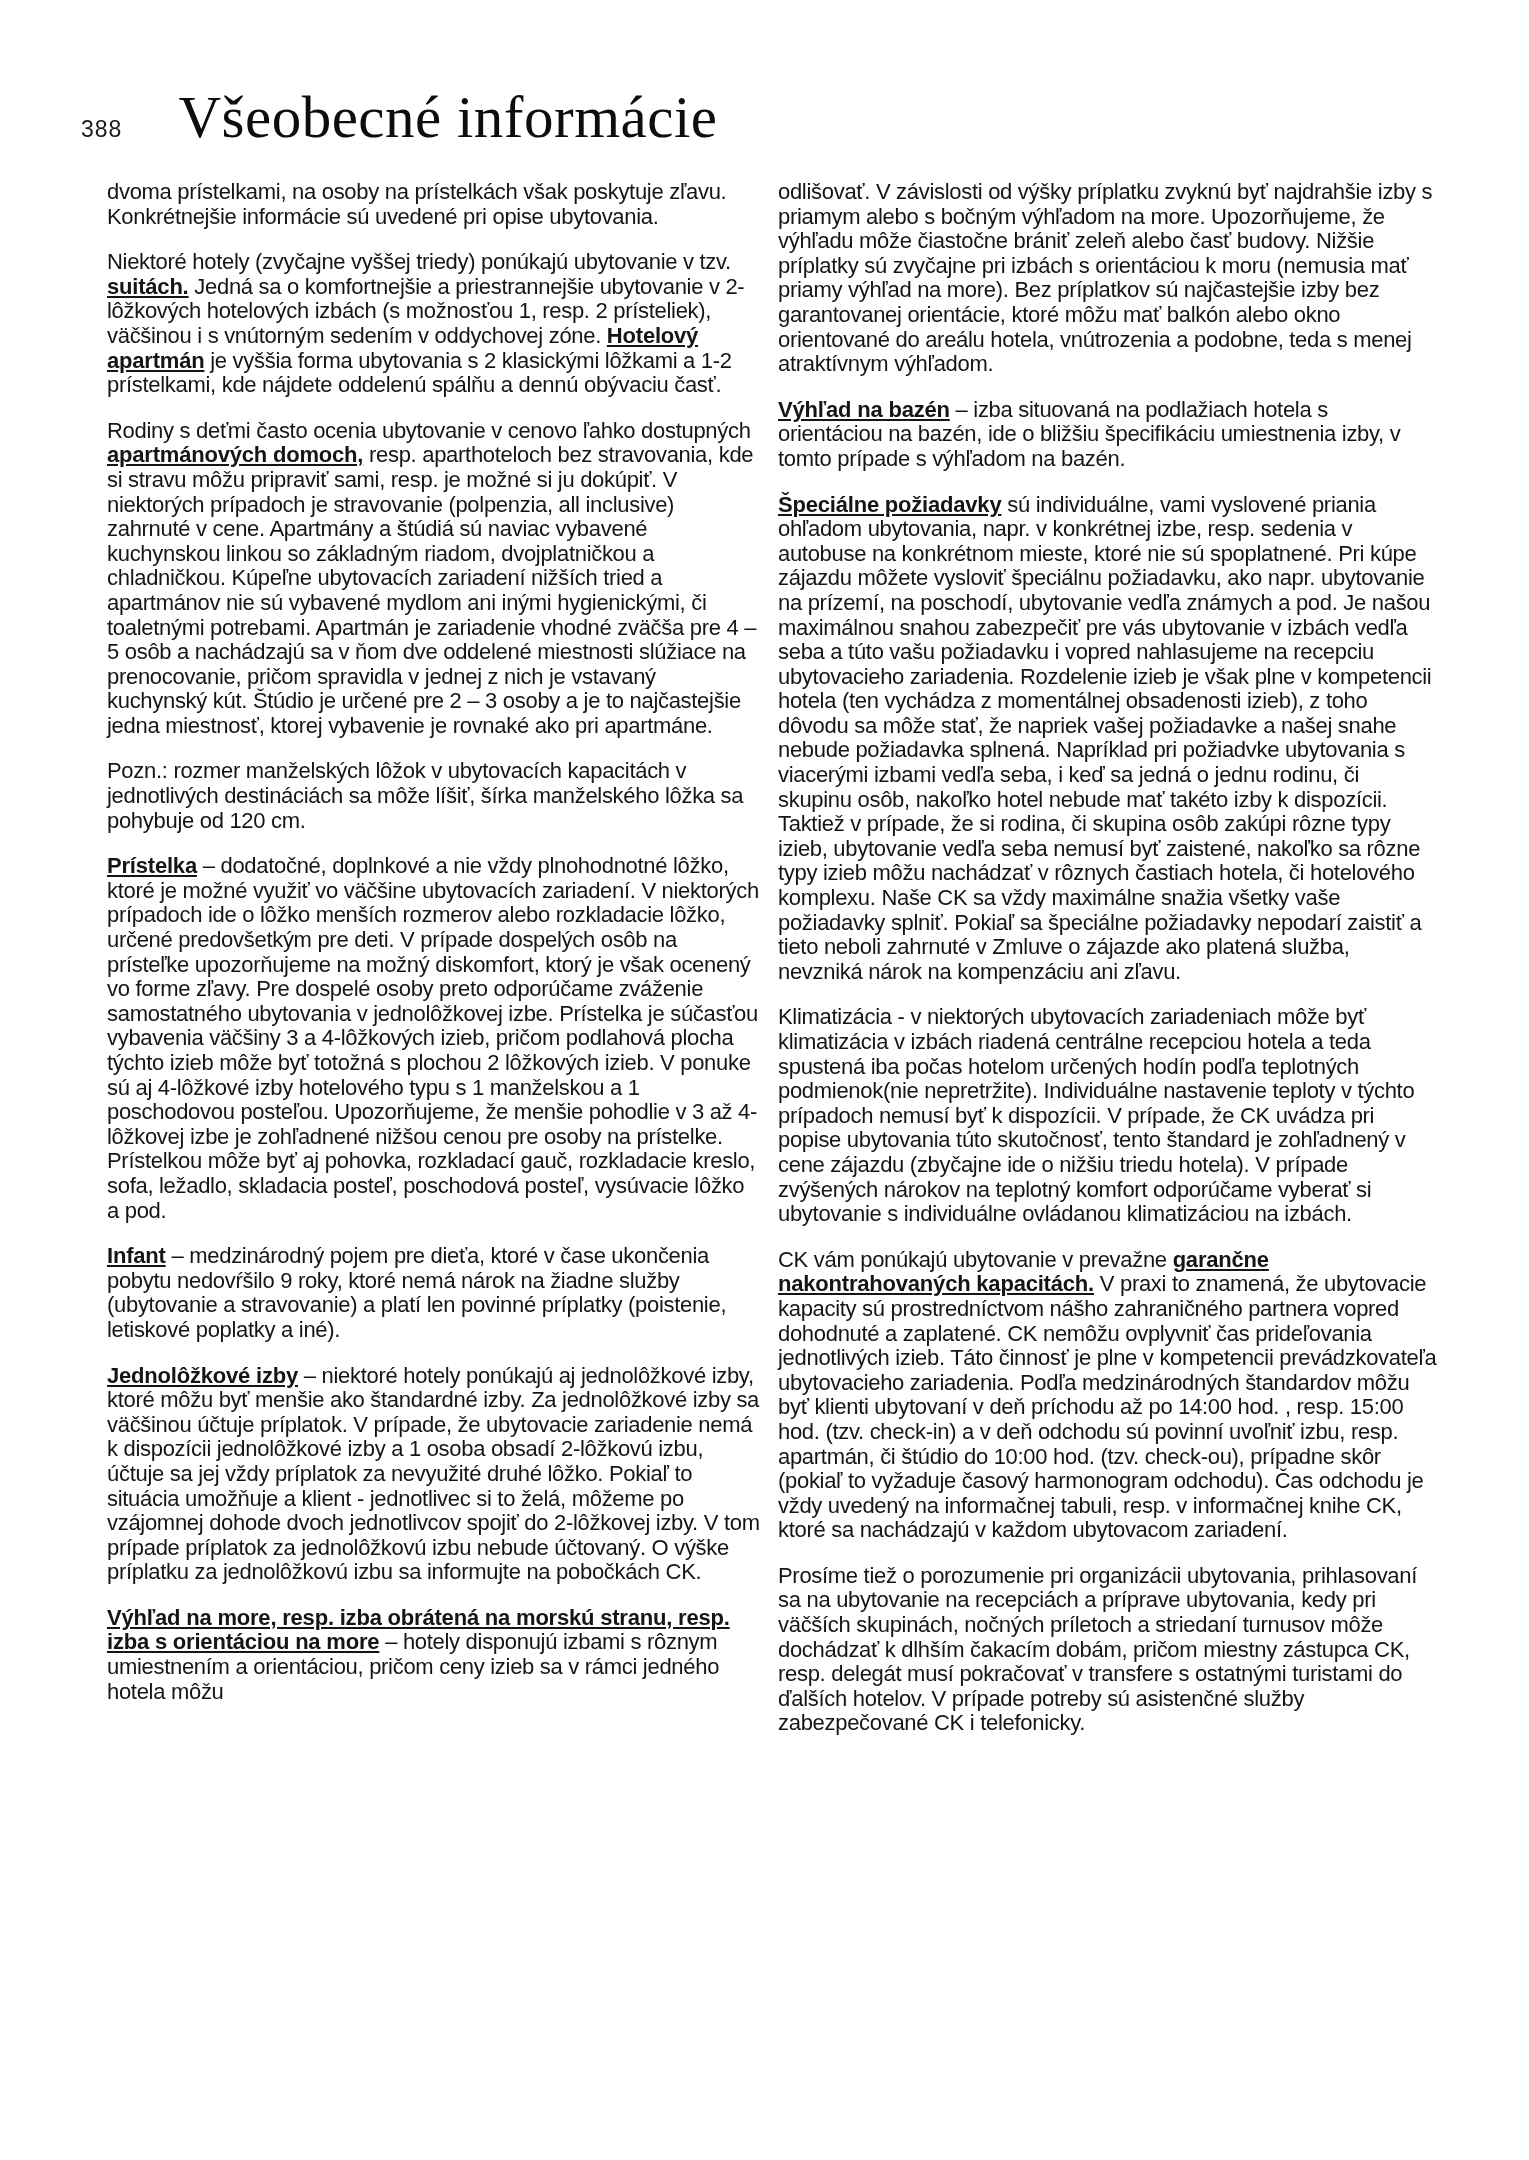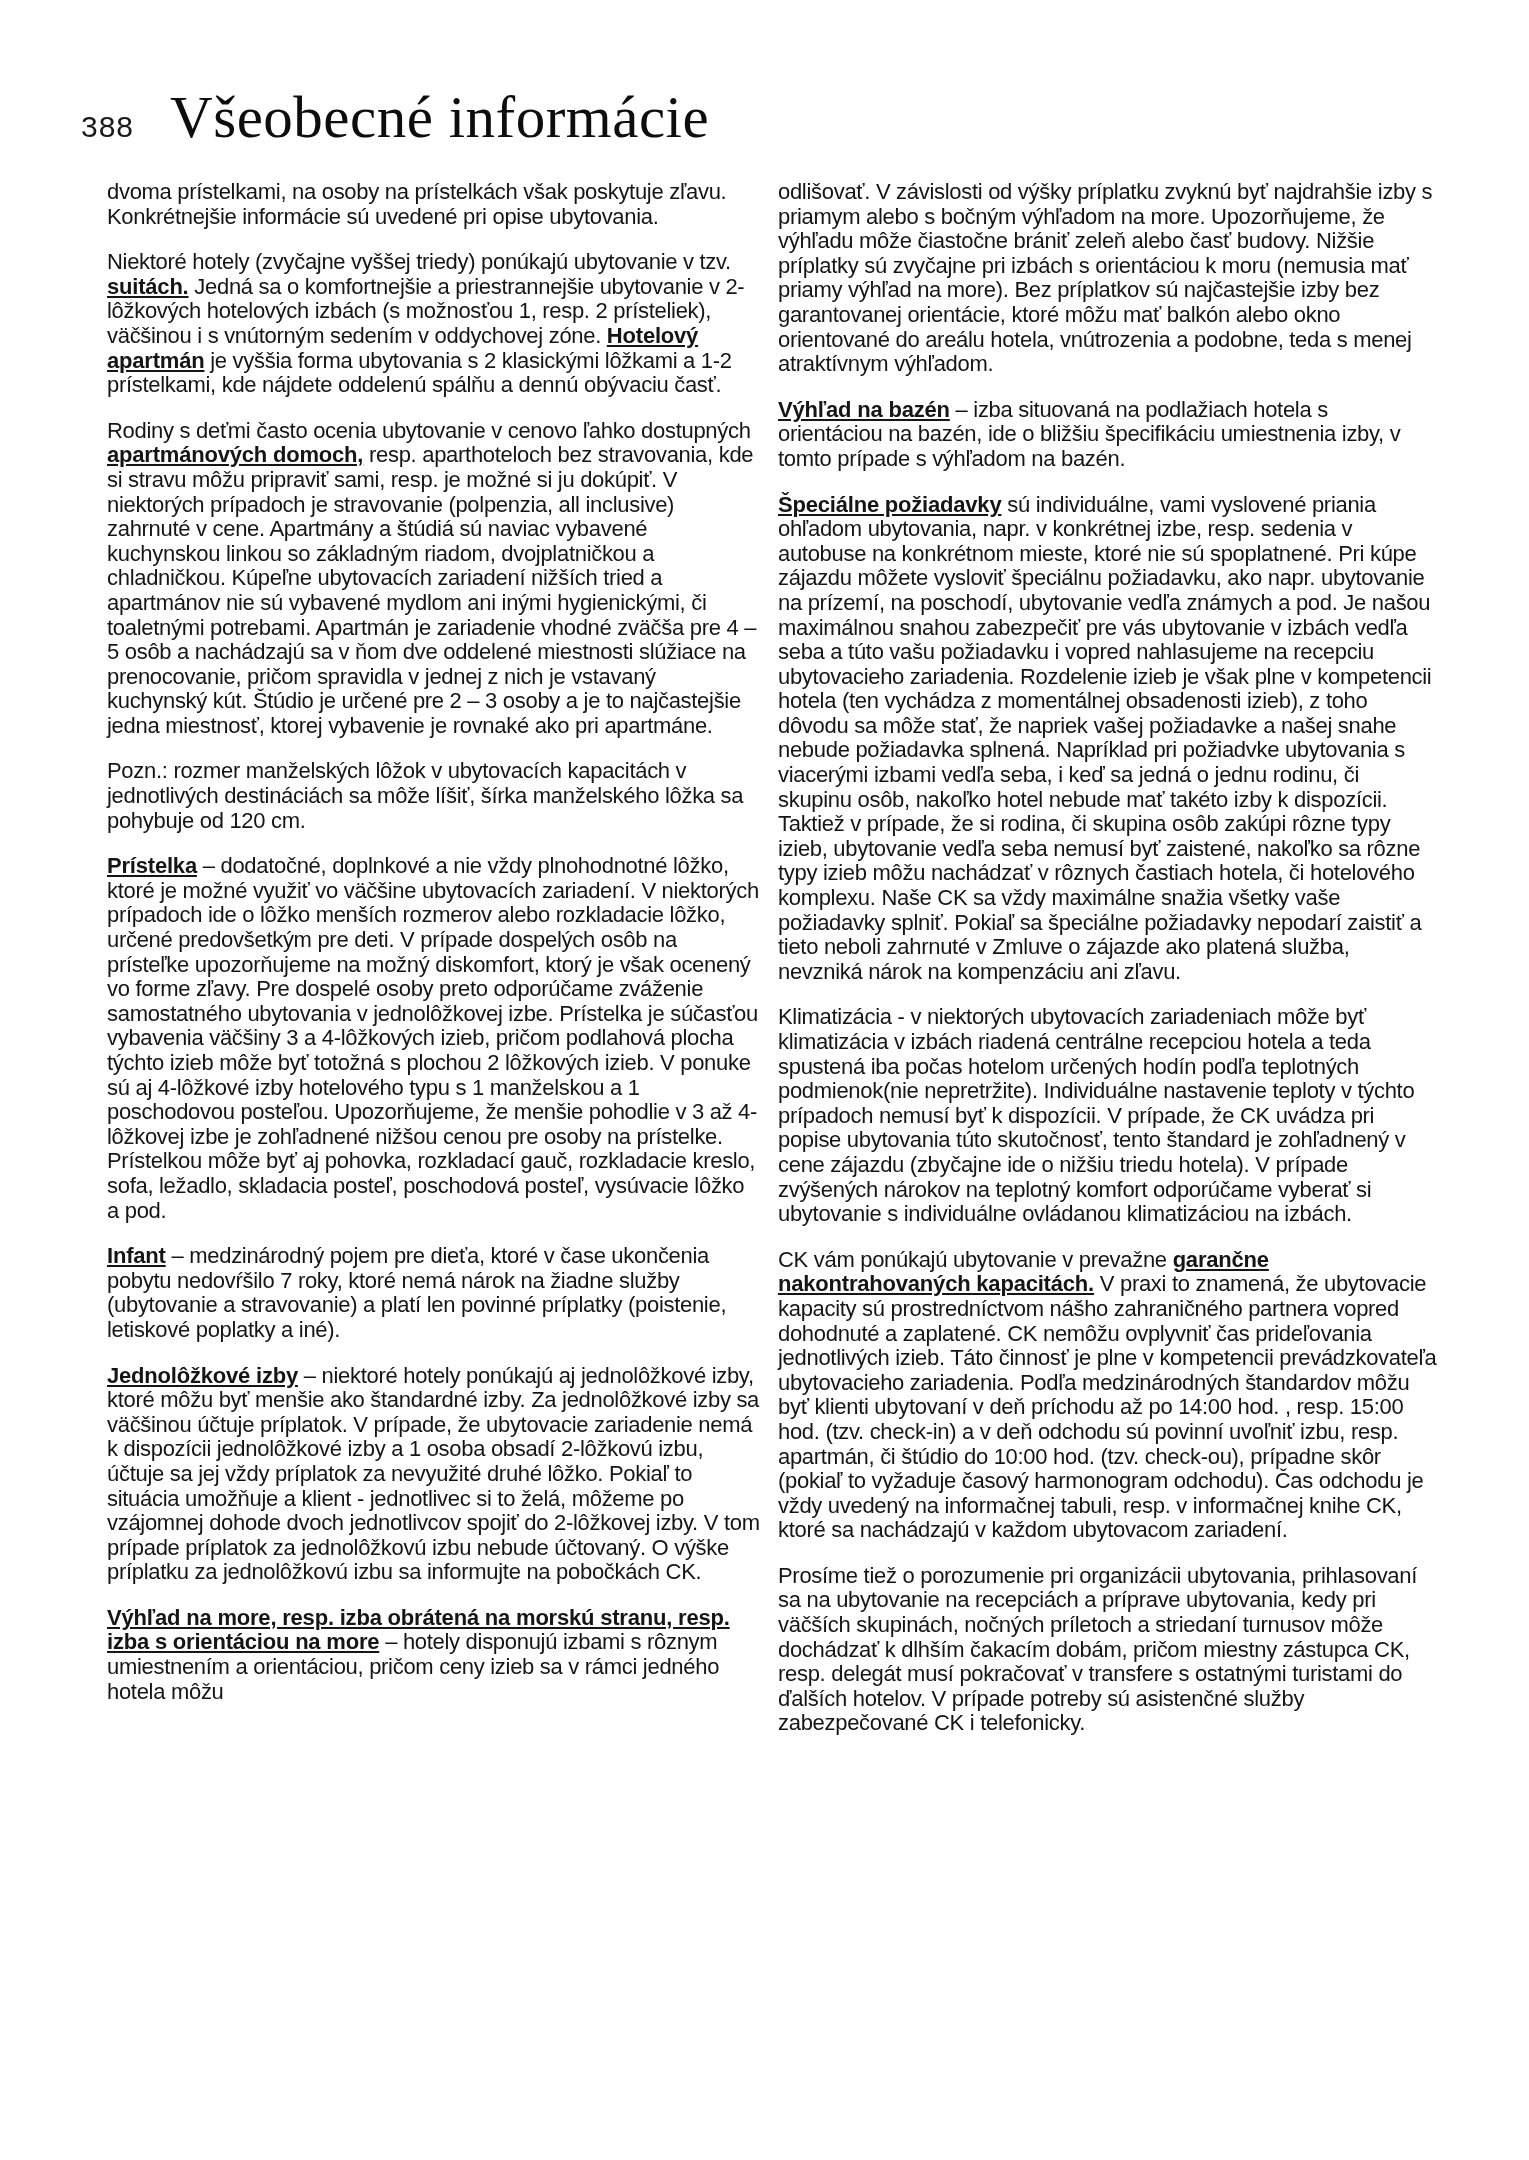--- a/index.html
+++ b/index.html
@@ -18,25 +18,25 @@
   }
   .header {
     position: absolute;
     left: 81px;
     top: 88px;
     display: flex;
     align-items: baseline;
   }
   .page-number {
     font-family: "Liberation Sans", sans-serif;
-    font-size: 30px;
+    font-size: 23px;
     font-weight: 400;
     letter-spacing: 1px;
     color: #1a1a1a;
-    margin-right: 36px;
+    margin-right: 56px;
   }
   .page-title {
     font-family: "Liberation Serif", serif;
     font-size: 59px;
     font-weight: 400;
     color: #0d0d0d;
     letter-spacing: 0.5px;
     line-height: 1;
   }
   .content {
@@ -72,21 +72,21 @@
     <span class="page-number">388</span>
     <span class="page-title">Všeobecné informácie</span>
   </div>
   <div class="content">
     <div class="column">
         <p><span>dvoma prístelkami, na osoby na prístelkách však poskytuje zľavu. Konkrétnejšie informácie sú uvedené pri opise ubytovania.</span></p>
         <p><span>Niektoré hotely (zvyčajne vyššej triedy) ponúkajú ubytovanie v tzv. </span><strong>suitách.</strong><span> Jedná sa o komfortnejšie a priestrannejšie ubytovanie v 2-lôžkových hotelových izbách (s možnosťou 1, resp. 2 prísteliek), väčšinou i s vnútorným sedením v oddychovej zóne. </span><strong>Hotelový apartmán</strong><span> je vyššia forma ubytovania s 2 klasickými lôžkami a 1-2 prístelkami, kde nájdete oddelenú spálňu a dennú obývaciu časť.</span></p>
         <p><span>Rodiny s deťmi často ocenia ubytovanie v cenovo ľahko dostupných </span><strong>apartmánových domoch,</strong><span> resp. aparthoteloch bez stravovania, kde si stravu môžu pripraviť sami, resp. je možné si ju dokúpiť. V niektorých prípadoch je stravovanie (polpenzia, all inclusive) zahrnuté v cene. Apartmány a štúdiá sú naviac vybavené kuchynskou linkou so základným riadom, dvojplatničkou a chladničkou. Kúpeľne ubytovacích zariadení nižších tried a apartmánov nie sú vybavené mydlom ani inými hygienickými, či toaletnými potrebami. Apartmán je zariadenie vhodné zväčša pre 4 – 5 osôb a nachádzajú sa v ňom dve oddelené miestnosti slúžiace na prenocovanie, pričom spravidla v jednej z nich je vstavaný kuchynský kút. Štúdio je určené pre 2 – 3 osoby a je to najčastejšie jedna miestnosť, ktorej vybavenie je rovnaké ako pri apartmáne.</span></p>
         <p><span>Pozn.: rozmer manželských lôžok v ubytovacích kapacitách v jednotlivých destináciách sa môže líšiť, šírka manželského lôžka sa pohybuje od 120 cm.</span></p>
         <p><strong>Prístelka</strong><span> – dodatočné, doplnkové a nie vždy plnohodnotné lôžko, ktoré je možné využiť vo väčšine ubytovacích zariadení. V niektorých prípadoch ide o lôžko menších rozmerov alebo rozkladacie lôžko, určené predovšetkým pre deti. V prípade dospelých osôb na prísteľke upozorňujeme na možný diskomfort, ktorý je však ocenený vo forme zľavy. Pre dospelé osoby preto odporúčame zváženie samostatného ubytovania v jednolôžkovej izbe. Prístelka je súčasťou vybavenia väčšiny 3 a 4-lôžkových izieb, pričom podlahová plocha týchto izieb môže byť totožná s plochou 2 lôžkových izieb. V ponuke sú aj 4-lôžkové izby hotelového typu s 1 manželskou a 1 poschodovou posteľou. Upozorňujeme, že menšie pohodlie v 3 až 4-lôžkovej izbe je zohľadnené nižšou cenou pre osoby na prístelke. Prístelkou môže byť aj pohovka, rozkladací gauč, rozkladacie kreslo, sofa, ležadlo, skladacia posteľ, poschodová posteľ, vysúvacie lôžko a pod.</span></p>
-        <p><strong>Infant</strong><span> – medzinárodný pojem pre dieťa, ktoré v čase ukončenia pobytu nedovŕšilo 7 roky, ktoré nemá nárok na žiadne služby (ubytovanie a stravovanie) a platí len povinné príplatky (poistenie, letiskové poplatky a iné).</span></p>
+        <p><strong>Infant</strong><span> – medzinárodný pojem pre dieťa, ktoré v čase ukončenia pobytu nedovŕšilo 9 roky, ktoré nemá nárok na žiadne služby (ubytovanie a stravovanie) a platí len povinné príplatky (poistenie, letiskové poplatky a iné).</span></p>
         <p><strong>Jednolôžkové izby</strong><span> – niektoré hotely ponúkajú aj jednolôžkové izby, ktoré môžu byť menšie ako štandardné izby. Za jednolôžkové izby sa väčšinou účtuje príplatok. V prípade, že ubytovacie zariadenie nemá k dispozícii jednolôžkové izby a 1 osoba obsadí 2-lôžkovú izbu, účtuje sa jej vždy príplatok za nevyužité druhé lôžko. Pokiaľ to situácia umožňuje a klient - jednotlivec si to želá, môžeme po vzájomnej dohode dvoch jednotlivcov spojiť do 2-lôžkovej izby. V tom prípade príplatok za jednolôžkovú izbu nebude účtovaný. O výške príplatku za jednolôžkovú izbu sa informujte na pobočkách CK.</span></p>
         <p><strong>Výhľad na more, resp. izba obrátená na morskú stranu, resp. izba s orientáciou na more</strong><span> – hotely disponujú izbami s rôznym umiestnením a orientáciou, pričom ceny izieb sa v rámci jedného hotela môžu</span></p>
       </div>
     <div class="column">
         <p><span>odlišovať. V závislosti od výšky príplatku zvyknú byť najdrahšie izby s priamym alebo s bočným výhľadom na more. Upozorňujeme, že výhľadu môže čiastočne brániť zeleň alebo časť budovy. Nižšie príplatky sú zvyčajne pri izbách s orientáciou k moru (nemusia mať priamy výhľad na more). Bez príplatkov sú najčastejšie izby bez garantovanej orientácie, ktoré môžu mať balkón alebo okno orientované do areálu hotela, vnútrozenia a podobne, teda s menej atraktívnym výhľadom.</span></p>
         <p><strong>Výhľad na bazén</strong><span> – izba situovaná na podlažiach hotela s orientáciou na bazén, ide o bližšiu špecifikáciu umiestnenia izby, v tomto prípade s výhľadom na bazén.</span></p>
         <p><strong>Špeciálne požiadavky</strong><span> sú individuálne, vami vyslovené priania ohľadom ubytovania, napr. v konkrétnej izbe, resp. sedenia v autobuse na konkrétnom mieste, ktoré nie sú spoplatnené. Pri kúpe zájazdu môžete vysloviť špeciálnu požiadavku, ako napr. ubytovanie na prízemí, na poschodí, ubytovanie vedľa známych a pod. Je našou maximálnou snahou zabezpečiť pre vás ubytovanie v izbách vedľa seba a túto vašu požiadavku i vopred nahlasujeme na recepciu ubytovacieho zariadenia. Rozdelenie izieb je však plne v kompetencii hotela (ten vychádza z momentálnej obsadenosti izieb), z toho dôvodu sa môže stať, že napriek vašej požiadavke a našej snahe nebude požiadavka splnená. Napríklad pri požiadvke ubytovania s viacerými izbami vedľa seba, i keď sa jedná o jednu rodinu, či skupinu osôb, nakoľko hotel nebude mať takéto izby k dispozícii. Taktiež v prípade, že si rodina, či skupina osôb zakúpi rôzne typy izieb, ubytovanie vedľa seba nemusí byť zaistené, nakoľko sa rôzne typy izieb môžu nachádzať v rôznych častiach hotela, či hotelového komplexu. Naše CK sa vždy maximálne snažia všetky vaše požiadavky splniť. Pokiaľ sa špeciálne požiadavky nepodarí zaistiť a tieto neboli zahrnuté v Zmluve o zájazde ako platená služba, nevzniká nárok na kompenzáciu ani zľavu.</span></p>
         <p><span>Klimatizácia - v niektorých ubytovacích zariadeniach môže byť klimatizácia v izbách riadená centrálne recepciou hotela a teda spustená iba počas hotelom určených hodín podľa teplotných podmienok(nie nepretržite). Individuálne nastavenie teploty v týchto prípadoch nemusí byť k dispozícii. V prípade, že CK uvádza pri popise ubytovania túto skutočnosť, tento štandard je zohľadnený v cene zájazdu (zbyčajne ide o nižšiu triedu hotela). V prípade zvýšených nárokov na teplotný komfort odporúčame vyberať si ubytovanie s individuálne ovládanou klimatizáciou na izbách.</span></p>
         <p><span>CK vám ponúkajú ubytovanie v prevažne </span><strong>garančne nakontrahovaných kapacitách.</strong><span> V praxi to znamená, že ubytovacie kapacity sú prostredníctvom nášho zahraničného partnera vopred dohodnuté a zaplatené. CK nemôžu ovplyvniť čas prideľovania jednotlivých izieb. Táto činnosť je plne v kompetencii prevádzkovateľa ubytovacieho zariadenia. Podľa medzinárodných štandardov môžu byť klienti ubytovaní v deň príchodu až po 14:00 hod. , resp. 15:00 hod. (tzv. check-in) a v deň odchodu sú povinní uvoľniť izbu, resp. apartmán, či štúdio do 10:00 hod. (tzv. check-ou), prípadne skôr (pokiaľ to vyžaduje časový harmonogram odchodu). Čas odchodu je vždy uvedený na informačnej tabuli, resp. v informačnej knihe CK, ktoré sa nachádzajú v každom ubytovacom zariadení.</span></p>
         <p><span>Prosíme tiež o porozumenie pri organizácii ubytovania, prihlasovaní sa na ubytovanie na recepciách a príprave ubytovania, kedy pri väčších skupinách, nočných príletoch a striedaní turnusov môže dochádzať k dlhším čakacím dobám, pričom miestny zástupca CK, resp. delegát musí pokračovať v transfere s ostatnými turistami do ďalších hotelov. V prípade potreby sú asistenčné služby zabezpečované CK i telefonicky.</span></p>

